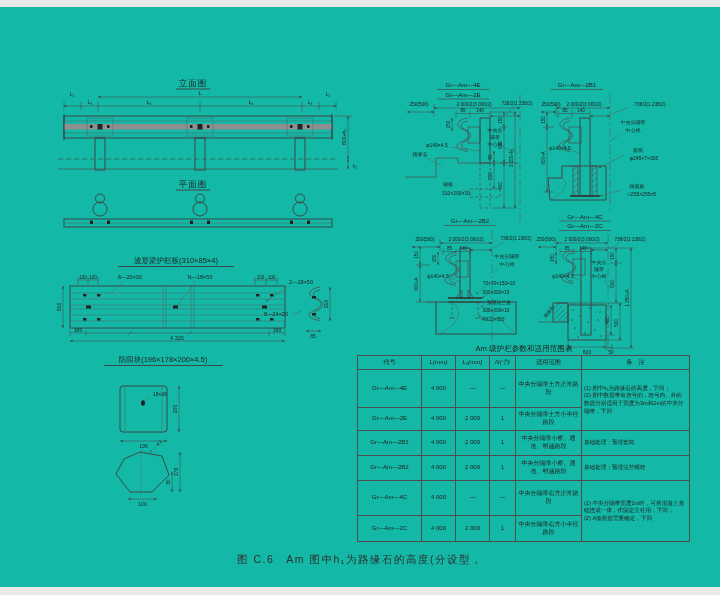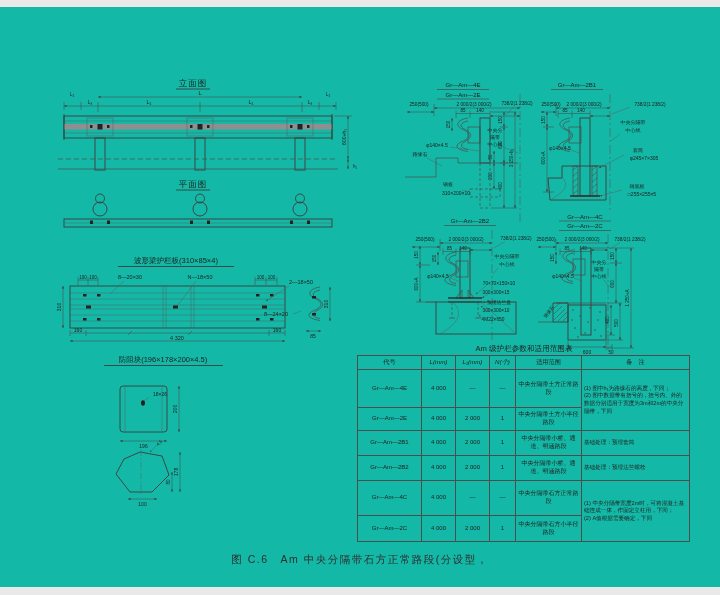--- a/index.html
+++ b/index.html
@@ -565,14 +565,14 @@
         <td>Gr—Am—2C</td>
         <td>4 000</td>
         <td>2 000</td>
         <td>1</td>
         <td>中央分隔带石方小半径路段</td>
       </tr>
     </tbody>
       </table>
   </div>
 
-  <div id="fig-caption">图 C.6　Am 中央分隔带石方正常路段(分设型，</div>
+  <div id="fig-caption">图 C.6　Am 图中h₁为路缘石的高度(分设型，</div>
 </div>
 
 </body></html>

